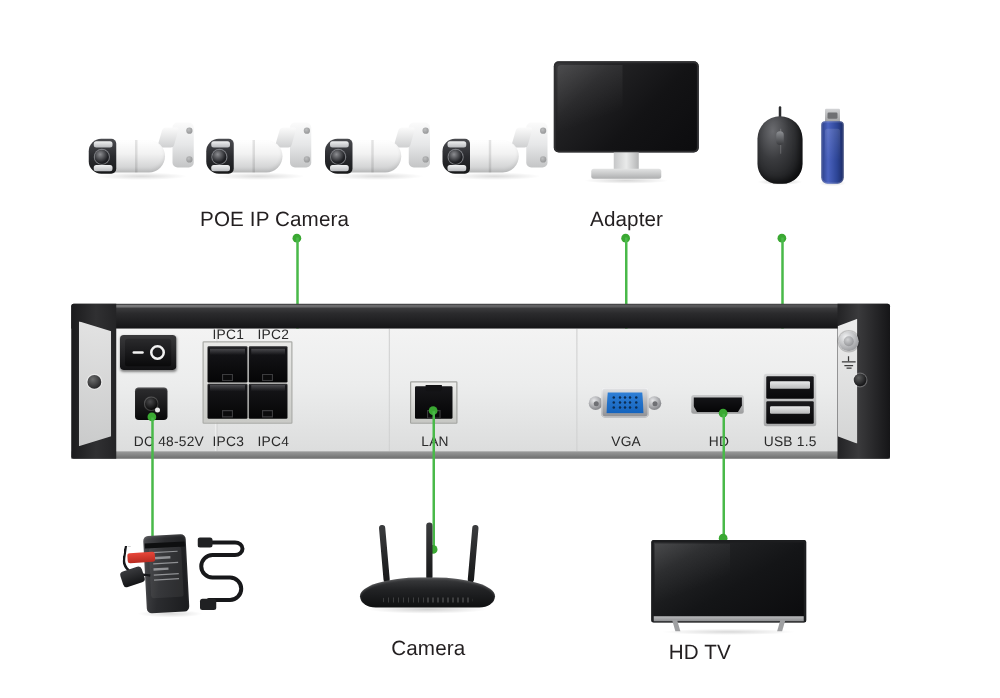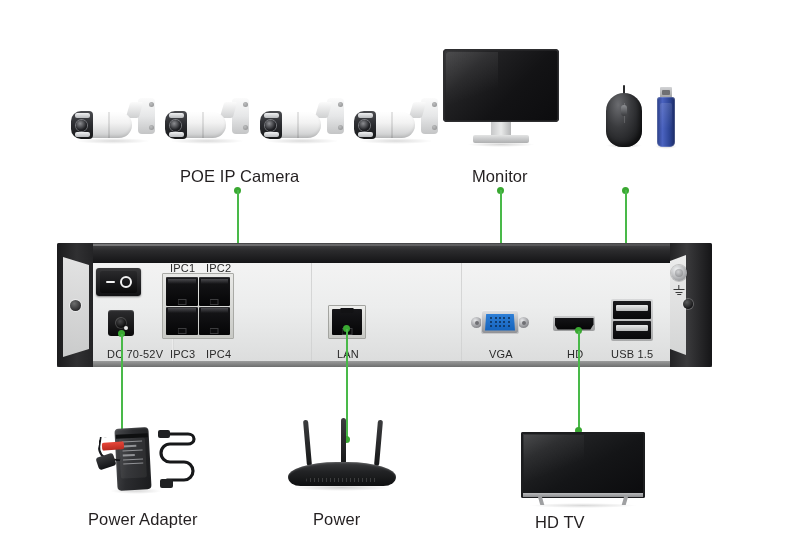--- a/index.html
+++ b/index.html
@@ -498,22 +498,22 @@
       <div class="mouse-wheel"></div>
     </div>
   </div>
 
   <div class="usbdisk">
     <div class="usbdisk-sh"></div>
     <div class="usbdisk-tip"></div>
     <div class="usbdisk-body"></div>
   </div>
 
-  <div class="lbl" style="left:180px;top:167px;">POE IP Camera</div>
-  <div class="lbl" style="left:472px;top:167px;">Monitor</div>
+  <div class="lbl" style="left:160px;top:167px;">POE IP Camera</div>
+  <div class="lbl" style="left:472px;top:167px;">Adapter</div>
 
   <div class="dot" style="left:234px;top:187px;"></div>
   <div class="conn" style="left:236.5px;top:190px;height:88px;"></div>
   <div class="dot" style="left:234px;top:266px;"></div>
 
   <div class="dot" style="left:497px;top:187px;"></div>
   <div class="conn" style="left:499.5px;top:190px;height:128px;"></div>
   <div class="dot" style="left:497px;top:309px;"></div>
 
   <div class="dot" style="left:622px;top:187px;"></div>
@@ -536,21 +536,21 @@
   </div>
 
   <div class="rocker">
     <div class="rocker-in">
       <span class="rk-bar"></span>
       <span class="rk-o"></span>
     </div>
   </div>
 
   <div class="dcjack"></div>
-  <div class="lbl-sm" style="left:107px;top:348px;">DC 70-52V</div>
+  <div class="lbl-sm" style="left:107px;top:348px;">DC 48-52V</div>
 
   <div class="poeblk">
     <div class="rj"></div>
     <div class="rj"></div>
     <div class="rj"></div>
     <div class="rj"></div>
   </div>
   <div class="lbl-sm" style="left:170px;top:262px;">IPC1</div>
   <div class="lbl-sm" style="left:206px;top:262px;">IPC2</div>
   <div class="lbl-sm" style="left:170px;top:348px;">IPC3</div>
@@ -644,31 +644,30 @@
       <div class="pa-plug-b"></div>
     </div>
     <div class="pa-cable">
       <svg width="40" height="62" viewBox="0 0 40 62" aria-hidden="true">
         <path d="M6 6 H30 a6 5 0 0 1 0 10 H12 a9 9 0 0 0 0 18 h14 a9 9 0 0 1 0 18 H9" fill="none" stroke="#17181a" stroke-width="3.2" stroke-linecap="round"></path>
         <rect x="0" y="2" width="12" height="8" rx="2" fill="#202123"></rect>
         <rect x="2" y="51" width="13" height="9" rx="2" fill="#202123"></rect>
       </svg>
     </div>
   </div>
-  <div class="lbl" style="left:88px;top:510px;">Power Adapter</div>
 
   <div class="router">
     <div class="rt-ant" style="left:17px;top:2px;transform:rotate(-5deg);"></div>
     <div class="rt-ant" style="left:53px;top:0;"></div>
     <div class="rt-ant" style="left:88px;top:2px;transform:rotate(5deg);"></div>
     <div class="rt-sh"></div>
     <div class="rt-body"></div>
     <div class="rt-vent"></div>
   </div>
-  <div class="lbl" style="left:313px;top:510px;">Power</div>
+  <div class="lbl" style="left:313px;top:510px;">Camera</div>
 
   <div class="tv">
     <div class="tv-sh"></div>
     <div class="tv-screen">
       <div class="tv-gloss"></div>
     </div>
     <div class="tv-chin"></div>
     <div class="tv-foot l"></div>
     <div class="tv-foot r"></div>
   </div>

